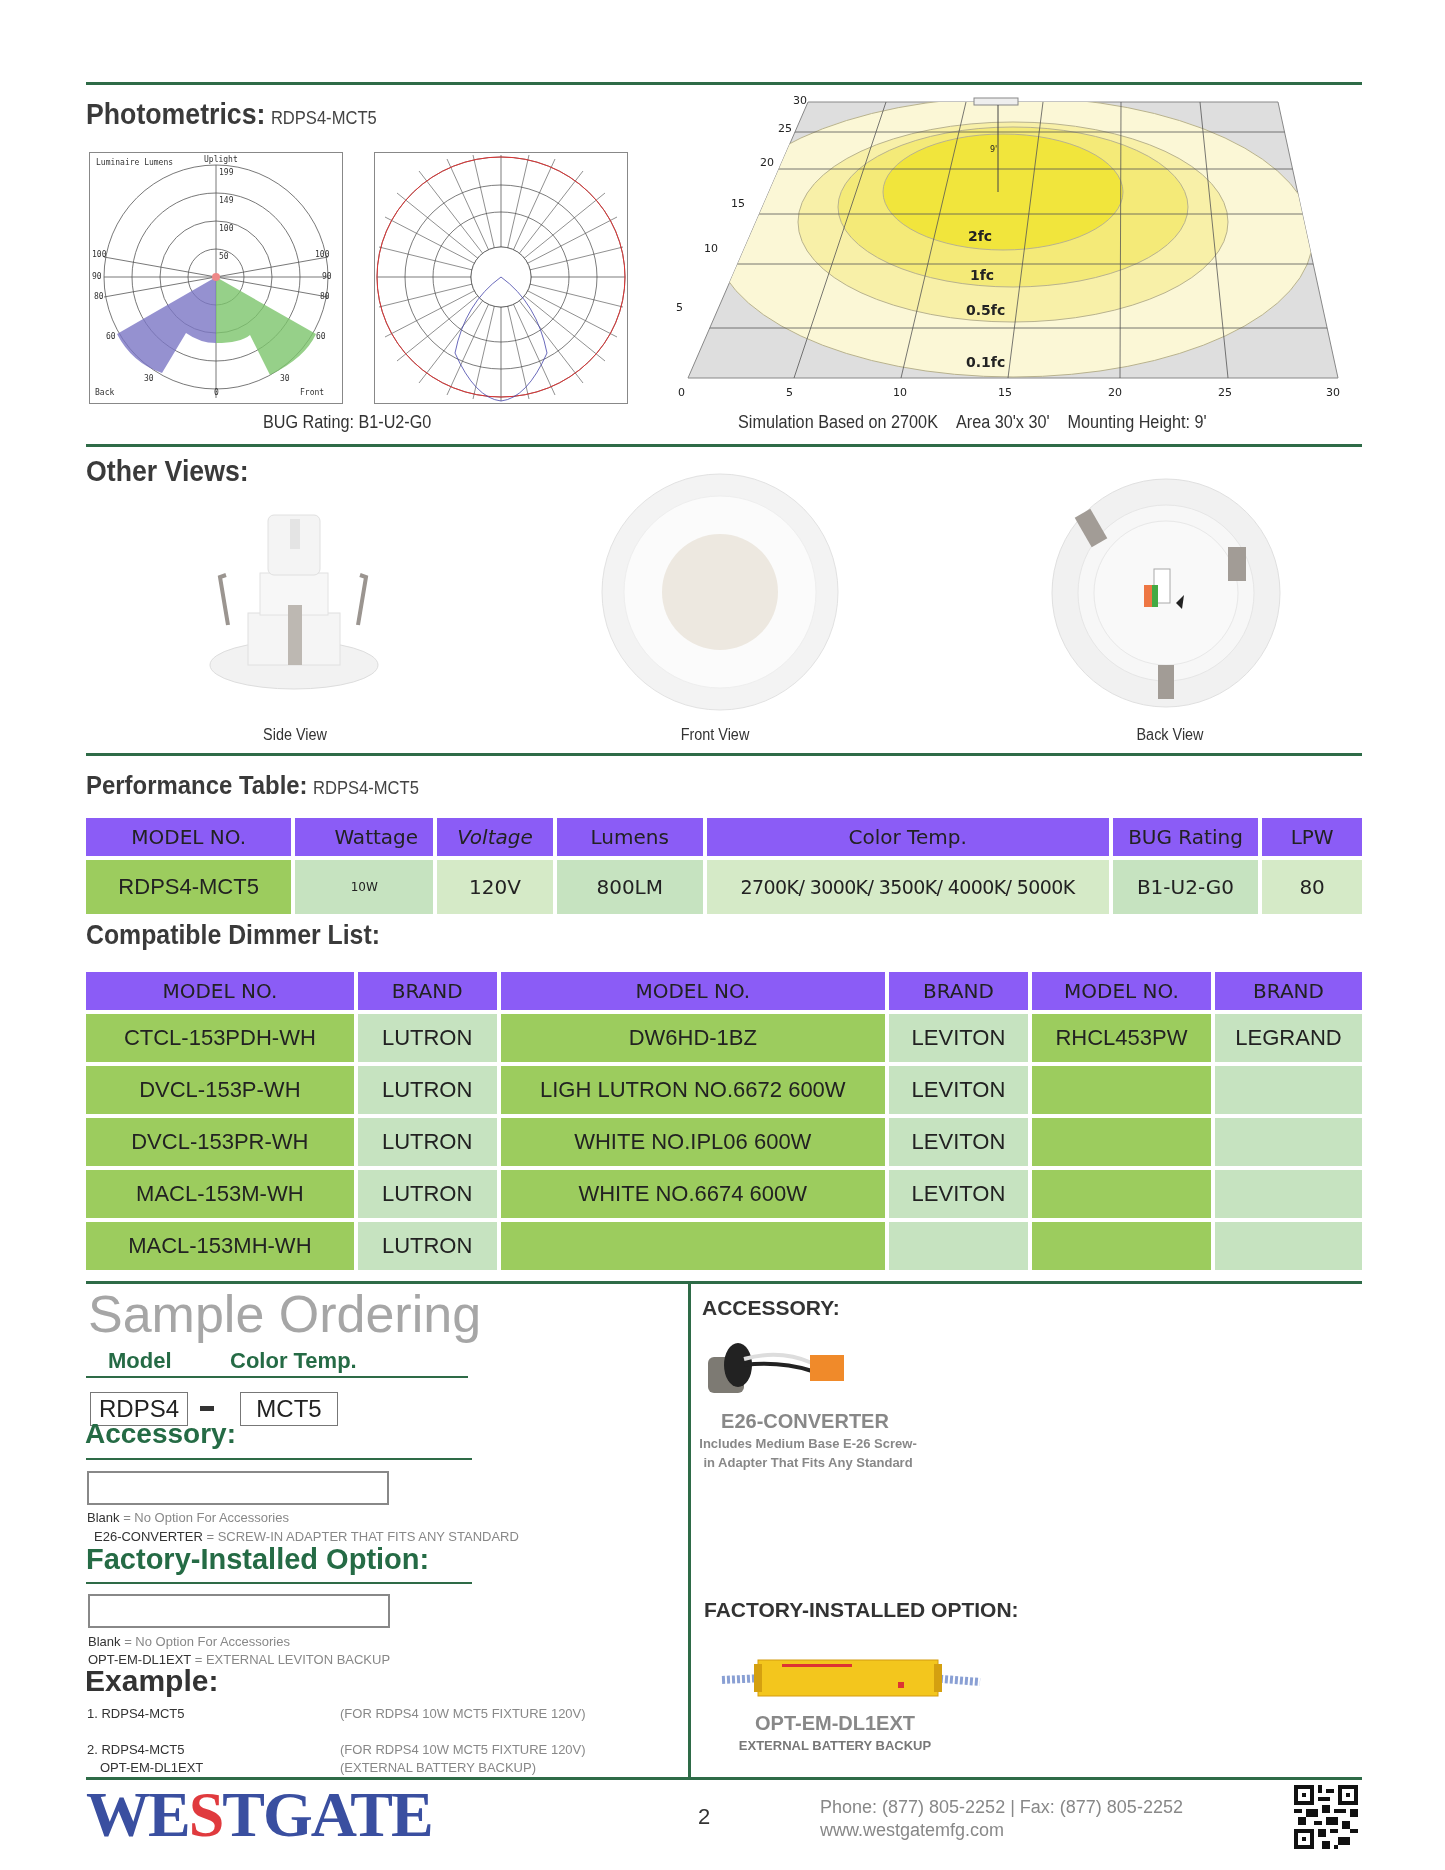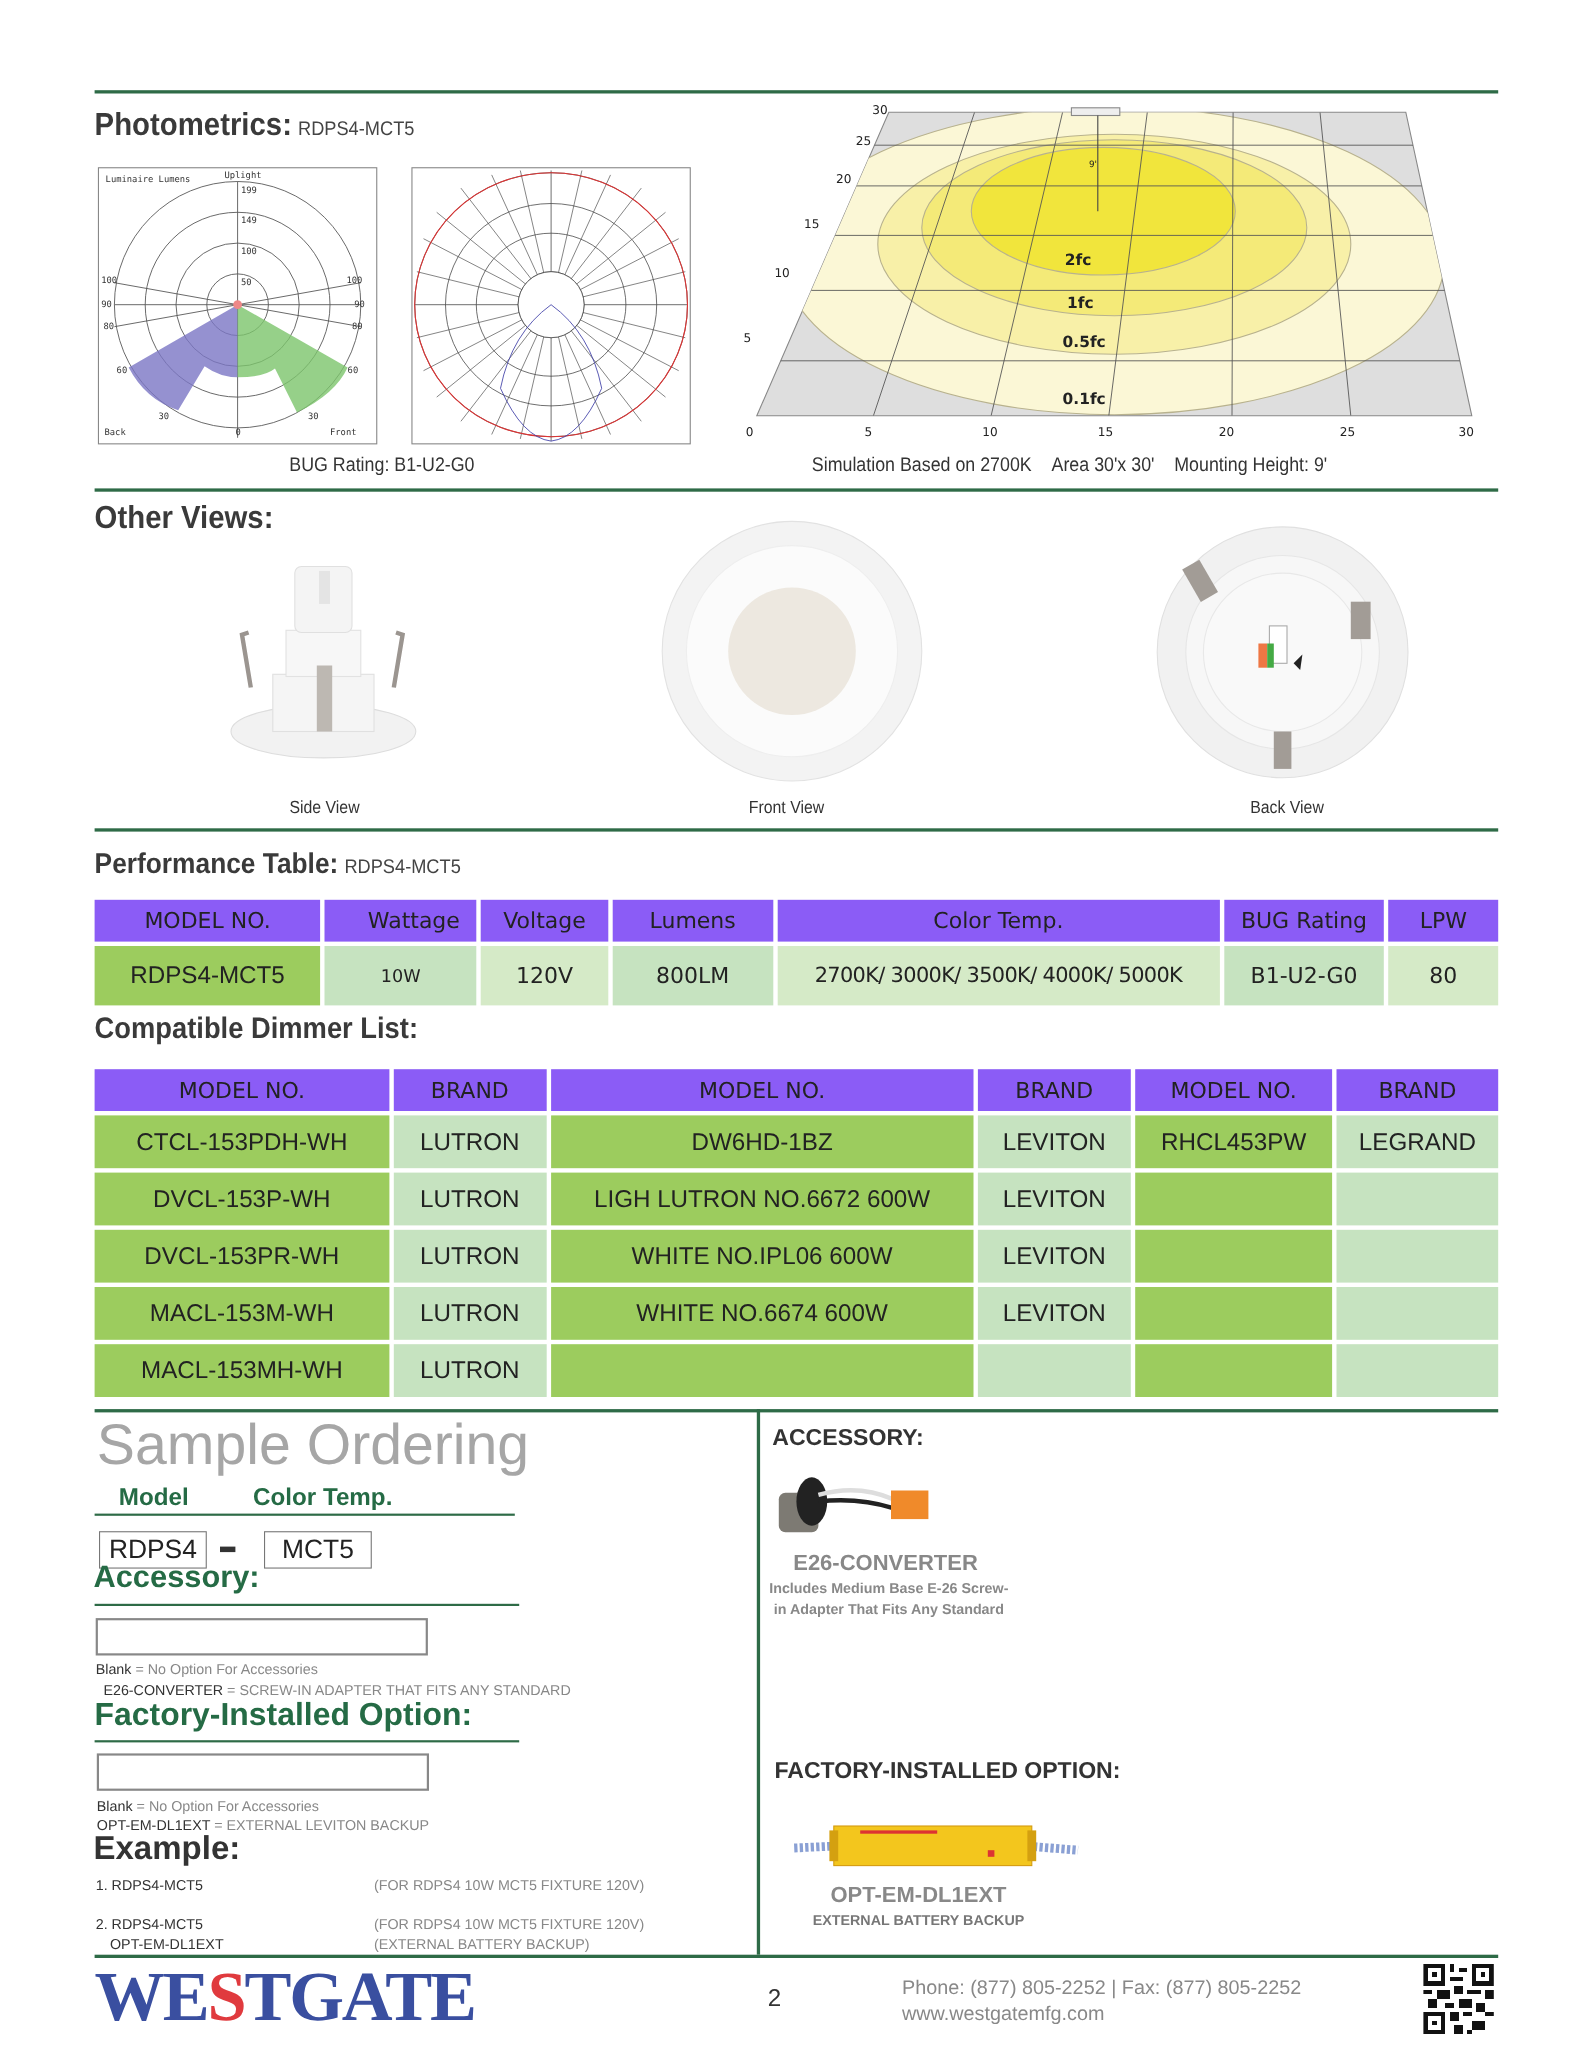--- a/index.html
+++ b/index.html
@@ -214,29 +214,29 @@
 
 <div class="gline" style="left:86px; top:753px; width:1276px;"></div>
 <div class="h2" style="left:86px; top:770px; font-size:26px;">
   <span>Performance Table:</span><span class="sub">RDPS4-MCT5</span>
 </div>
 <table class="perf" style="left:82px; top:814px; width:1284px;">
   <tbody>
       <tr style="height:38px;">
     <td class="hd" style="width:206px;">MODEL NO.</td>
     <td class="hd" style="width:114px;padding-left:24px;">Wattage</td>
-    <td class="hd" style="width:116px;">Voltage</td>
+    <td class="hd" style="width:116px;font-style:italic;">Voltage</td>
     <td class="hd" style="width:146px;">Lumens</td>
     <td class="hd" style="width:404px;">Color Temp.</td>
     <td class="hd" style="width:146px;">BUG Rating</td>
     <td class="hd" style="width:100px;">LPW</td>
   </tr>
   <tr style="height:54px;">
     <td class="dk narrow">RDPS4-MCT5</td>
-    <td class="lt" style="font-size:16px;">10W</td>
+    <td class="lt" style="font-size:12px;">10W</td>
     <td class="lt2" style="font-size:20px;">120V</td>
     <td class="lt" style="font-size:20px;">800LM</td>
     <td class="lt2" style="font-size:19px; letter-spacing:-0.6px;">2700K/ 3000K/ 3500K/ 4000K/ 5000K</td>
     <td class="lt" style="font-size:20px;">B1-U2-G0</td>
     <td class="lt2" style="font-size:20px;">80</td>
   </tr>
 </tbody>
   </table>
 
 <div class="h2" style="left:86px; top:920px; font-size:27px;">Compatible Dimmer List:</div>

